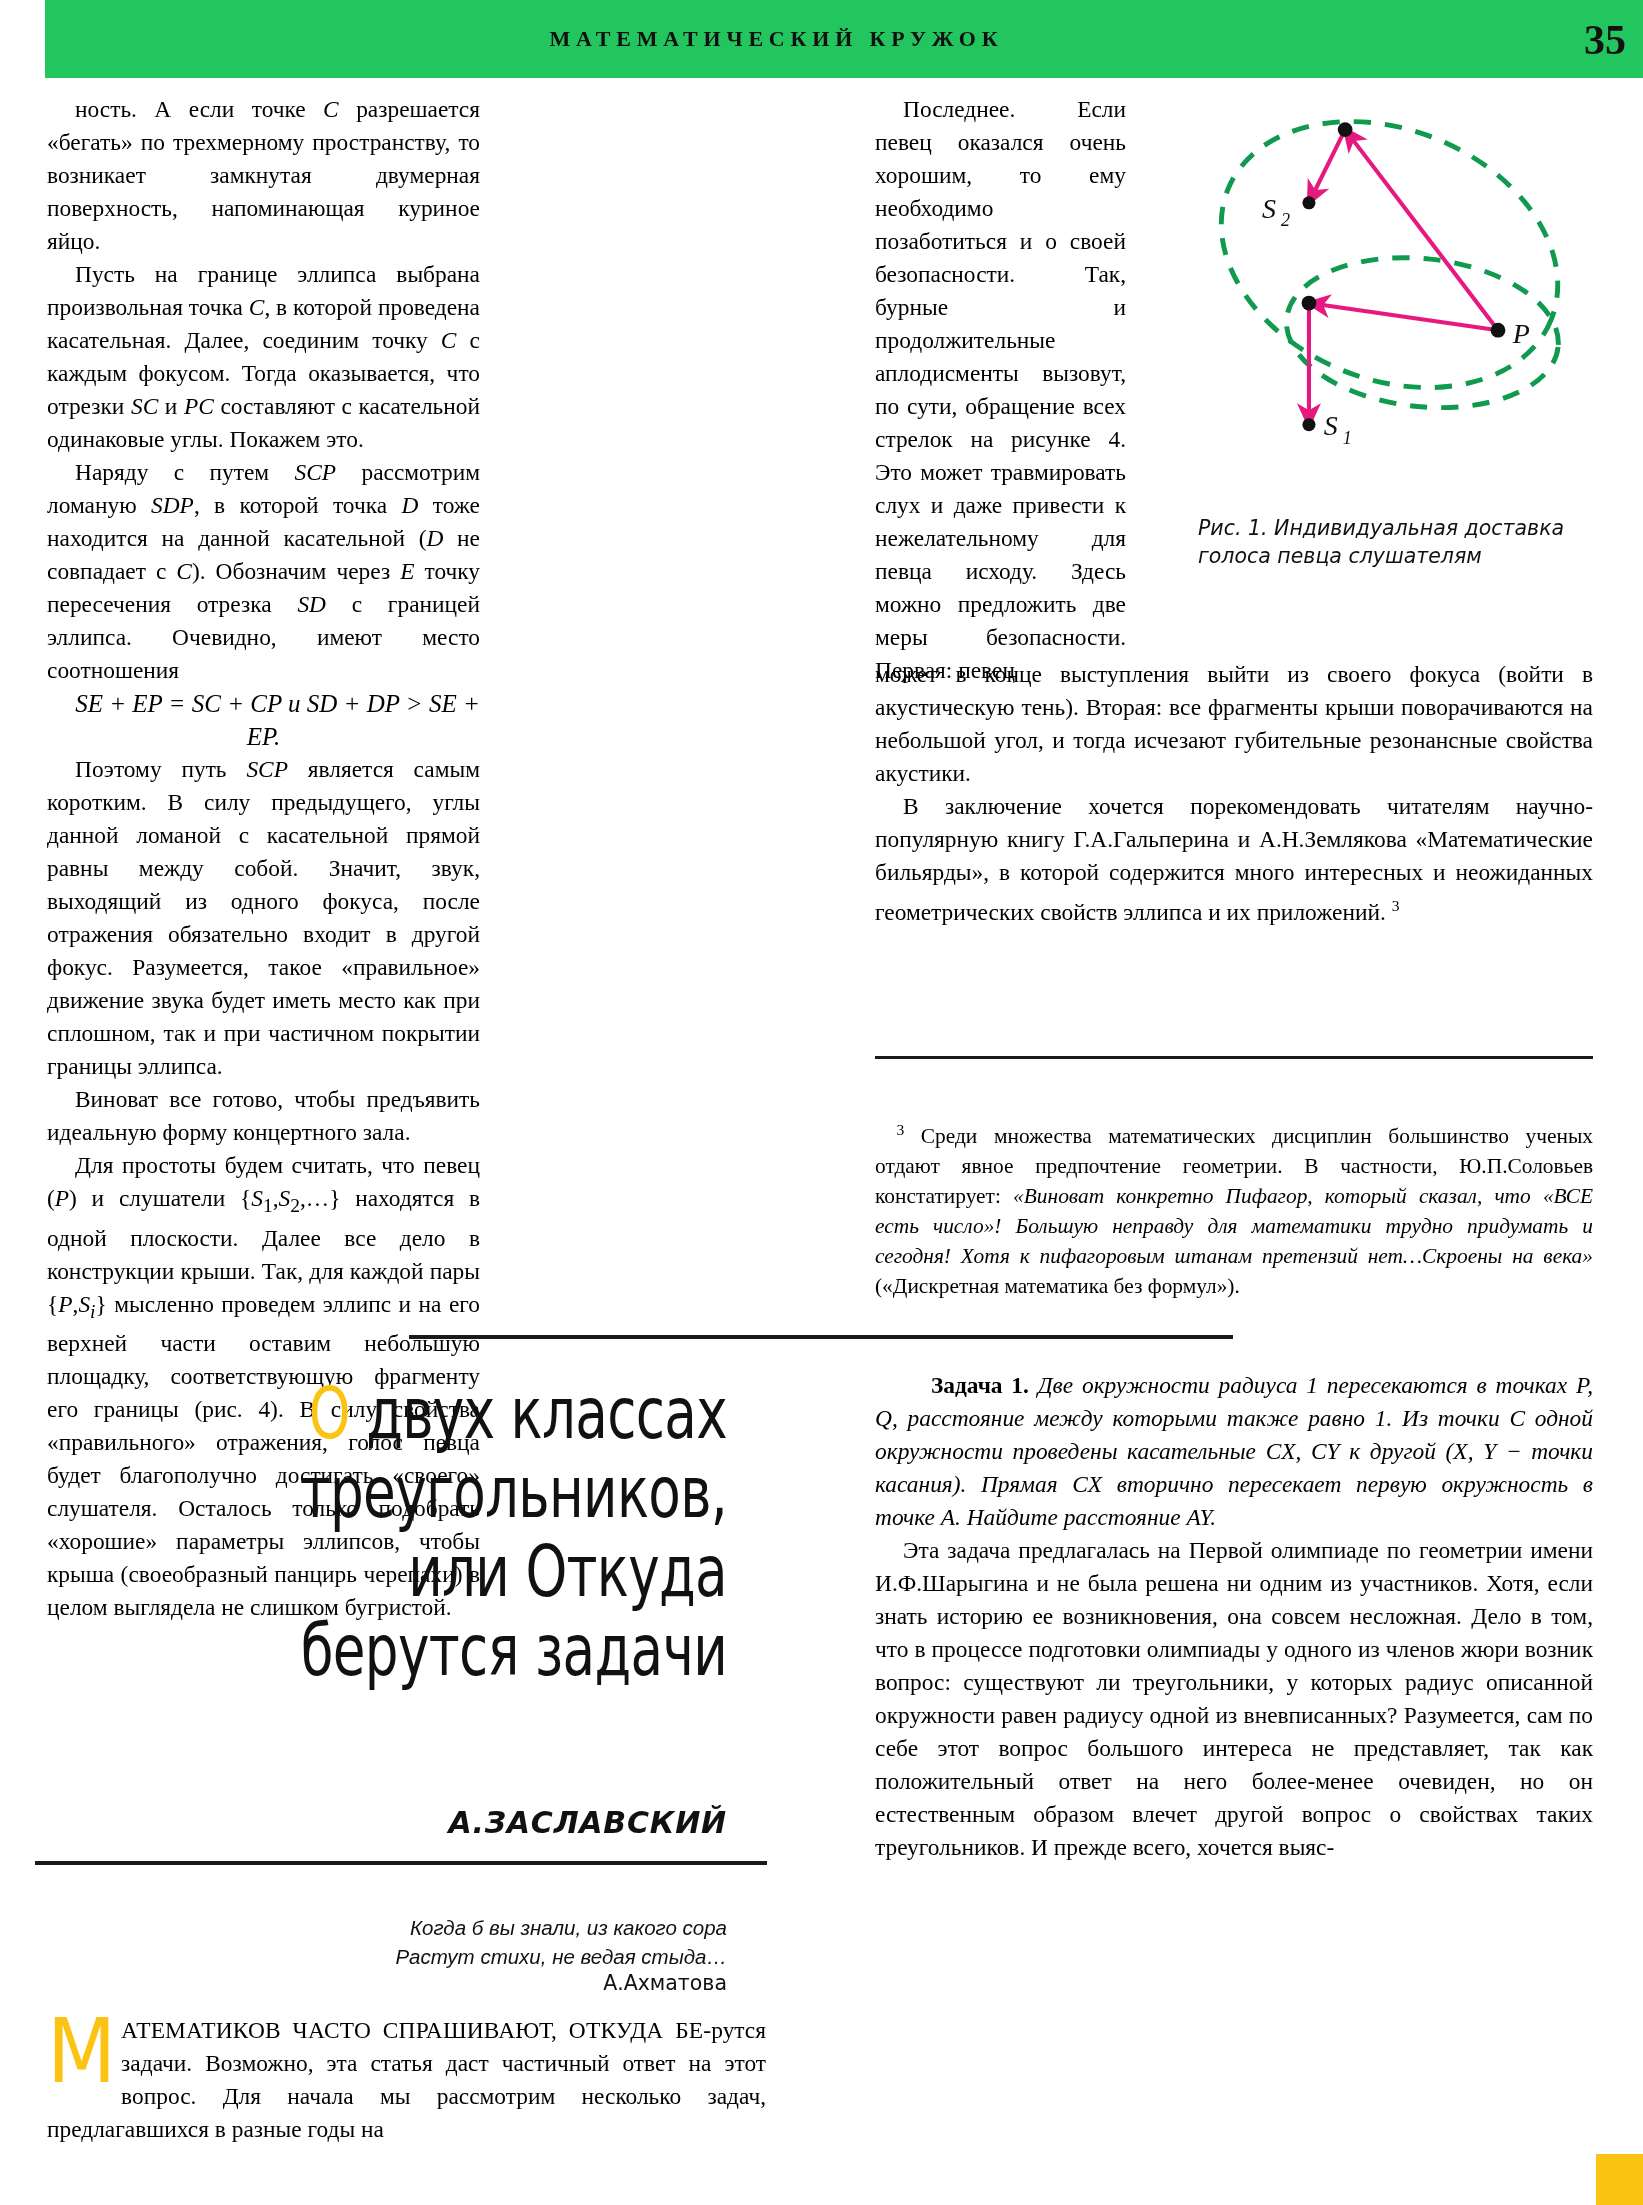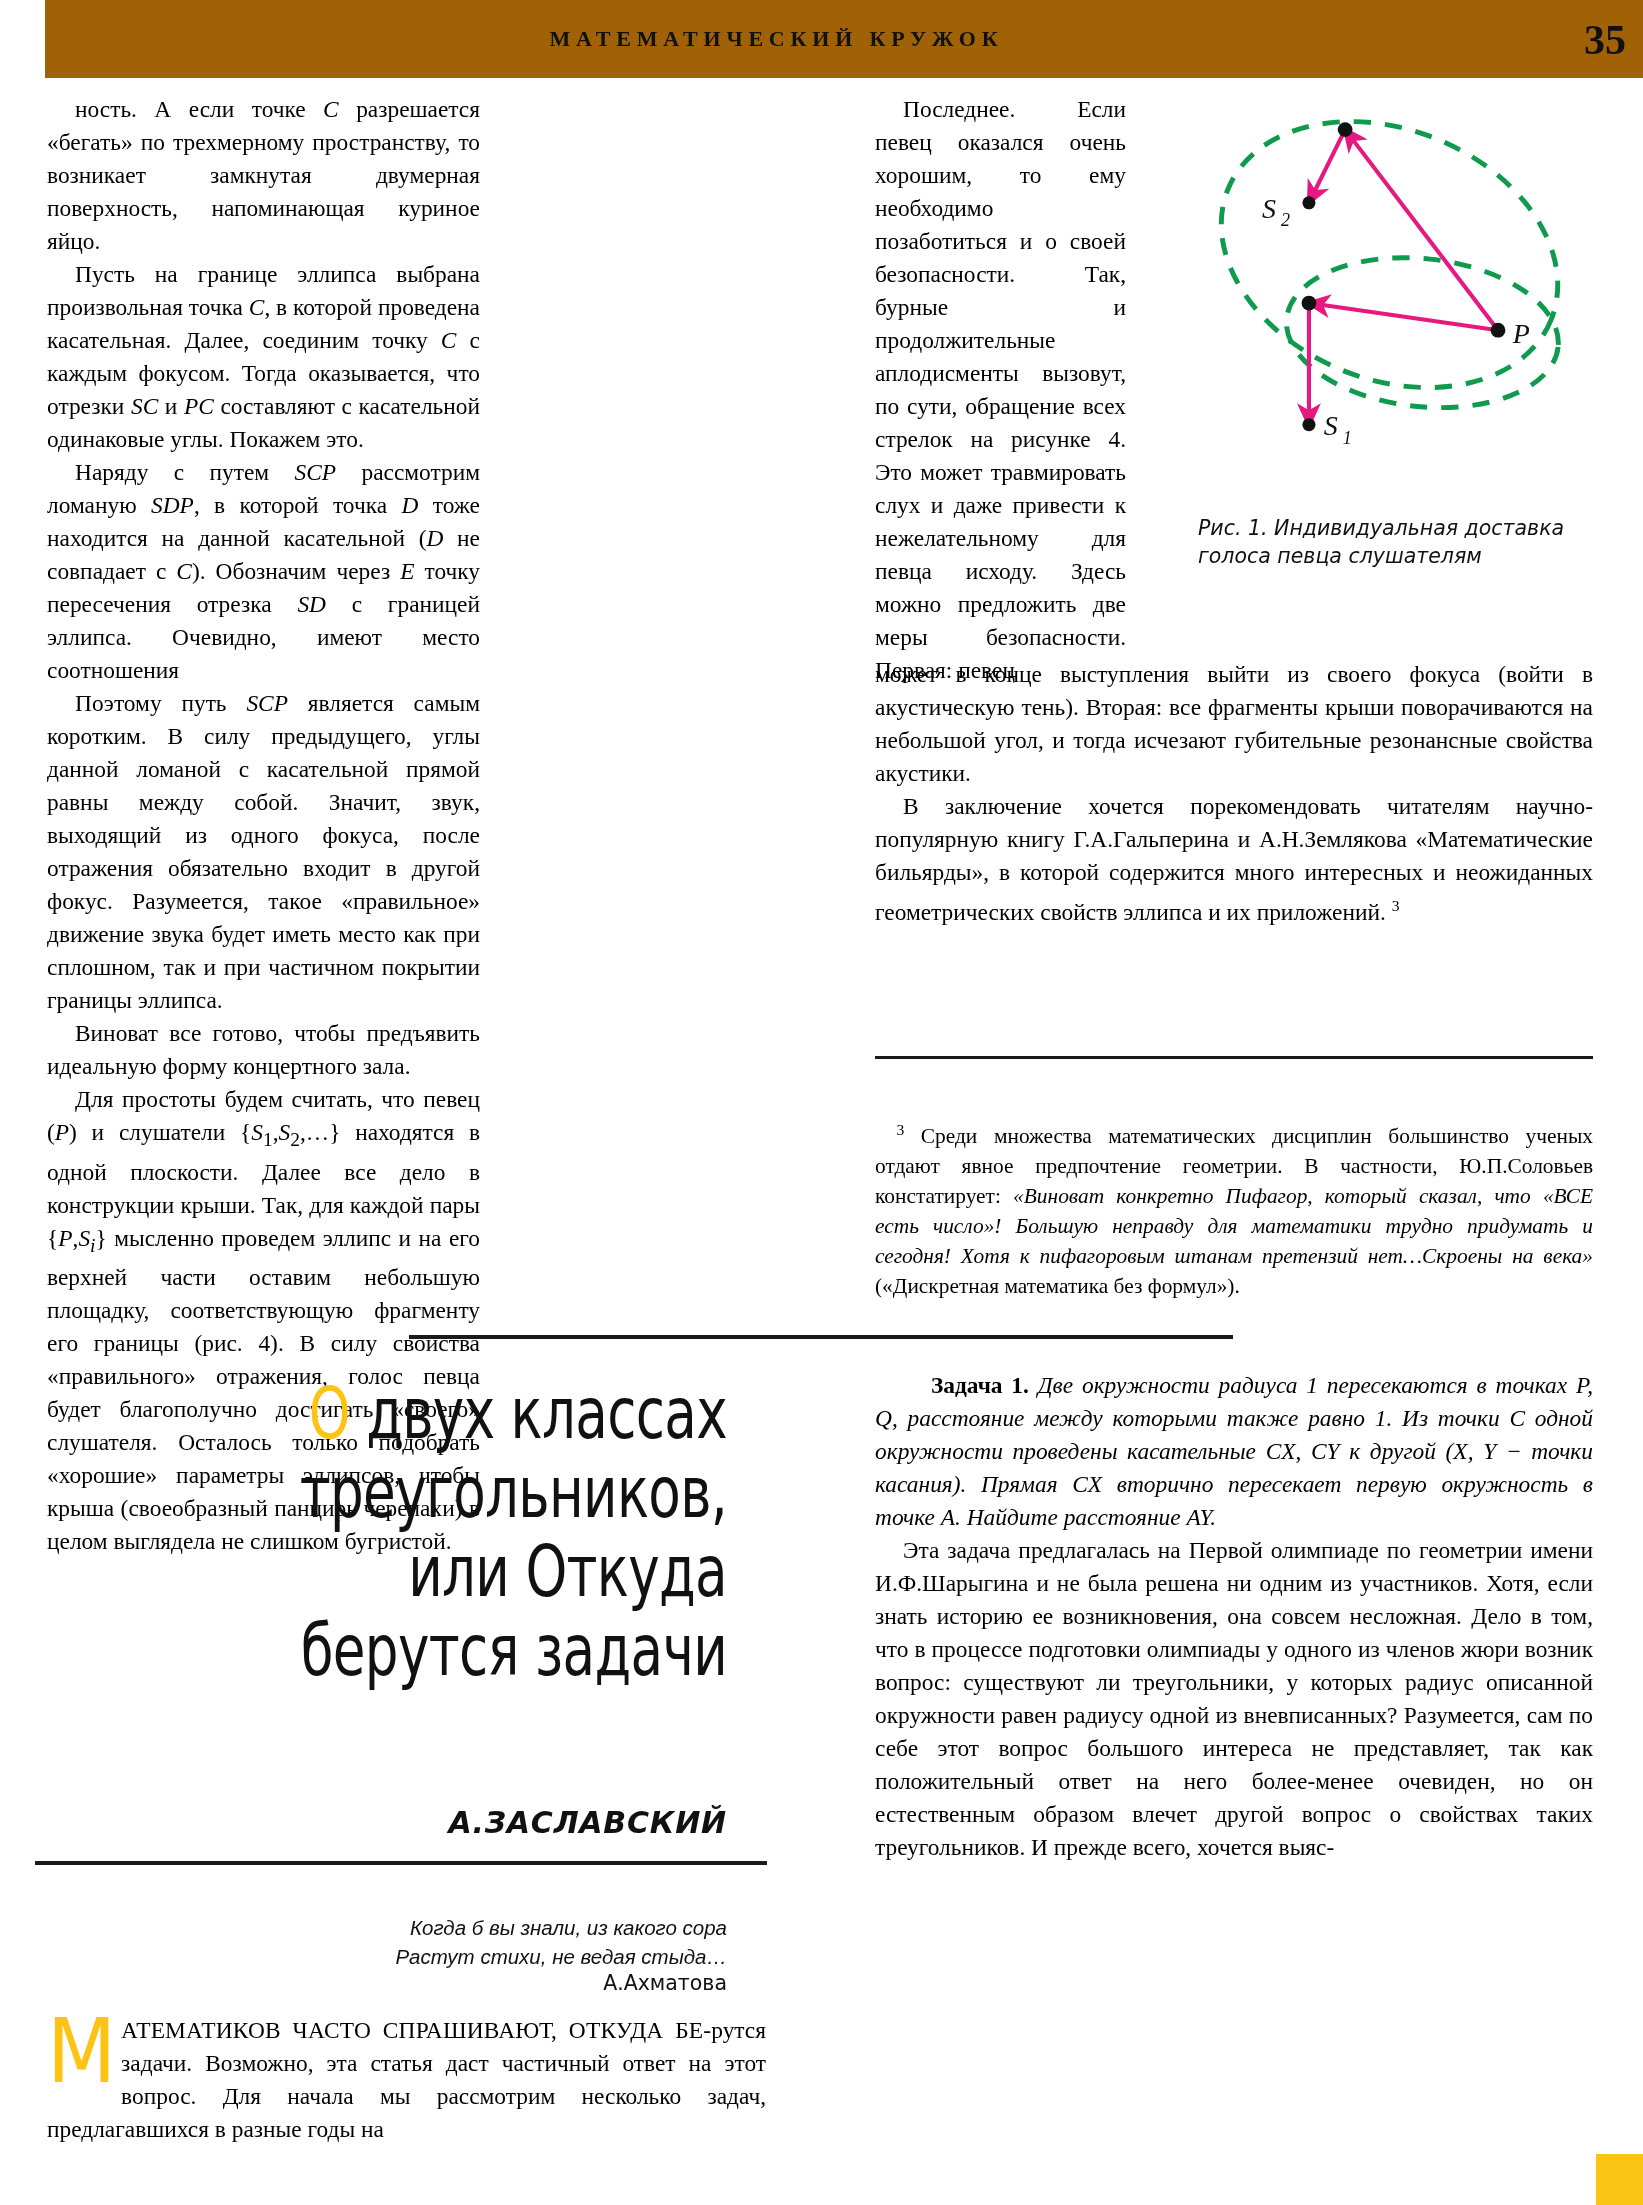--- a/index.html
+++ b/index.html
@@ -16,21 +16,21 @@
     overflow: hidden;
   }
 
   
   .header-band {
     position: absolute;
     left: 45px;
     top: 0;
     width: 1599px;
     height: 78px;
-    background: #a16207;
+    background: #22c55e;
   }
   .header-title {
     position: absolute;
     left: 0;
     top: 0;
     width: 1463px;
     height: 78px;
     line-height: 78px;
     text-align: center;
     font-family: "Liberation Serif", "DejaVu Serif", serif;
@@ -271,20 +271,21 @@
 
 <div class="header-band">
   <div class="header-title">МАТЕМАТИЧЕСКИЙ КРУЖОК</div>
   <div class="header-pageno">35</div>
 </div>
 
 <div class="col" id="left-col-1">
   <p>ность. А если точке <span class="mathi">C</span> разрешается «бегать» по трехмерному пространству, то возникает замкнутая двумерная поверхность, напоминающая куриное яйцо.</p>
   <p>Пусть на границе эллипса выбрана произвольная точка <span class="mathi">C</span>, в которой проведена касательная. Далее, соединим точку <span class="mathi">C</span> с каждым фокусом. Тогда оказывается, что отрезки <span class="mathi">SC</span> и <span class="mathi">PC</span> составляют с касательной одинаковые углы. Покажем это.</p>
   <p>Наряду с путем <span class="mathi">SCP</span> рассмотрим ломаную <span class="mathi">SDP</span>, в которой точка <span class="mathi">D</span> тоже находится на данной касательной (<span class="mathi">D</span> не совпадает с <span class="mathi">C</span>). Обозначим через <span class="mathi">E</span> точку пересечения отрезка <span class="mathi">SD</span> с границей эллипса. Очевидно, имеют место соотношения</p>
+  <p class="formula">SE + EP = SC + CP и SD + DP &gt; SE + EP.</p>
   <p>Поэтому путь <span class="mathi">SCP</span> является самым коротким. В силу предыдущего, углы данной ломаной с касательной прямой равны между собой. Значит, звук, выходящий из одного фокуса, после отражения обязательно входит в другой фокус. Разумеется, такое «правильное» движение звука будет иметь место как при сплошном, так и при частичном покрытии границы эллипса.</p>
   <p>Виноват все готово, чтобы предъявить идеальную форму концертного зала.</p>
   <p>Для простоты будем считать, что певец (<span class="mathi">P</span>) и слушатели {<span class="mathi">S</span><sub>1</sub>,<span class="mathi">S</span><sub>2</sub>,…} находятся в одной плоскости. Далее все дело в конструкции крыши. Так, для каждой пары {<span class="mathi">P</span>,<span class="mathi">S<sub>i</sub></span>} мысленно проведем эллипс и на его верхней части оставим небольшую площадку, соответствующую фрагменту его границы (рис. 4). В силу свойства «правильного» отражения, голос певца будет благополучно достигать «своего» слушателя. Осталось только подобрать «хорошие» параметры эллипсов, чтобы крыша (своеобразный панцирь черепахи) в целом выглядела не слишком бугристой.</p>
 </div>
 
 <div class="col" id="right-col-1a">
   <p>Последнее. Если певец оказался очень хорошим, то ему необходимо позаботиться и о своей безопасности. Так, бурные и продолжительные аплодисменты вызовут, по сути, обращение всех стрелок на рисунке 4. Это может травмировать слух и даже привести к нежелательному для певца исходу. Здесь можно предложить две меры безопасности. Первая: певец</p>
 </div>
 
 <div id="figure-4">

